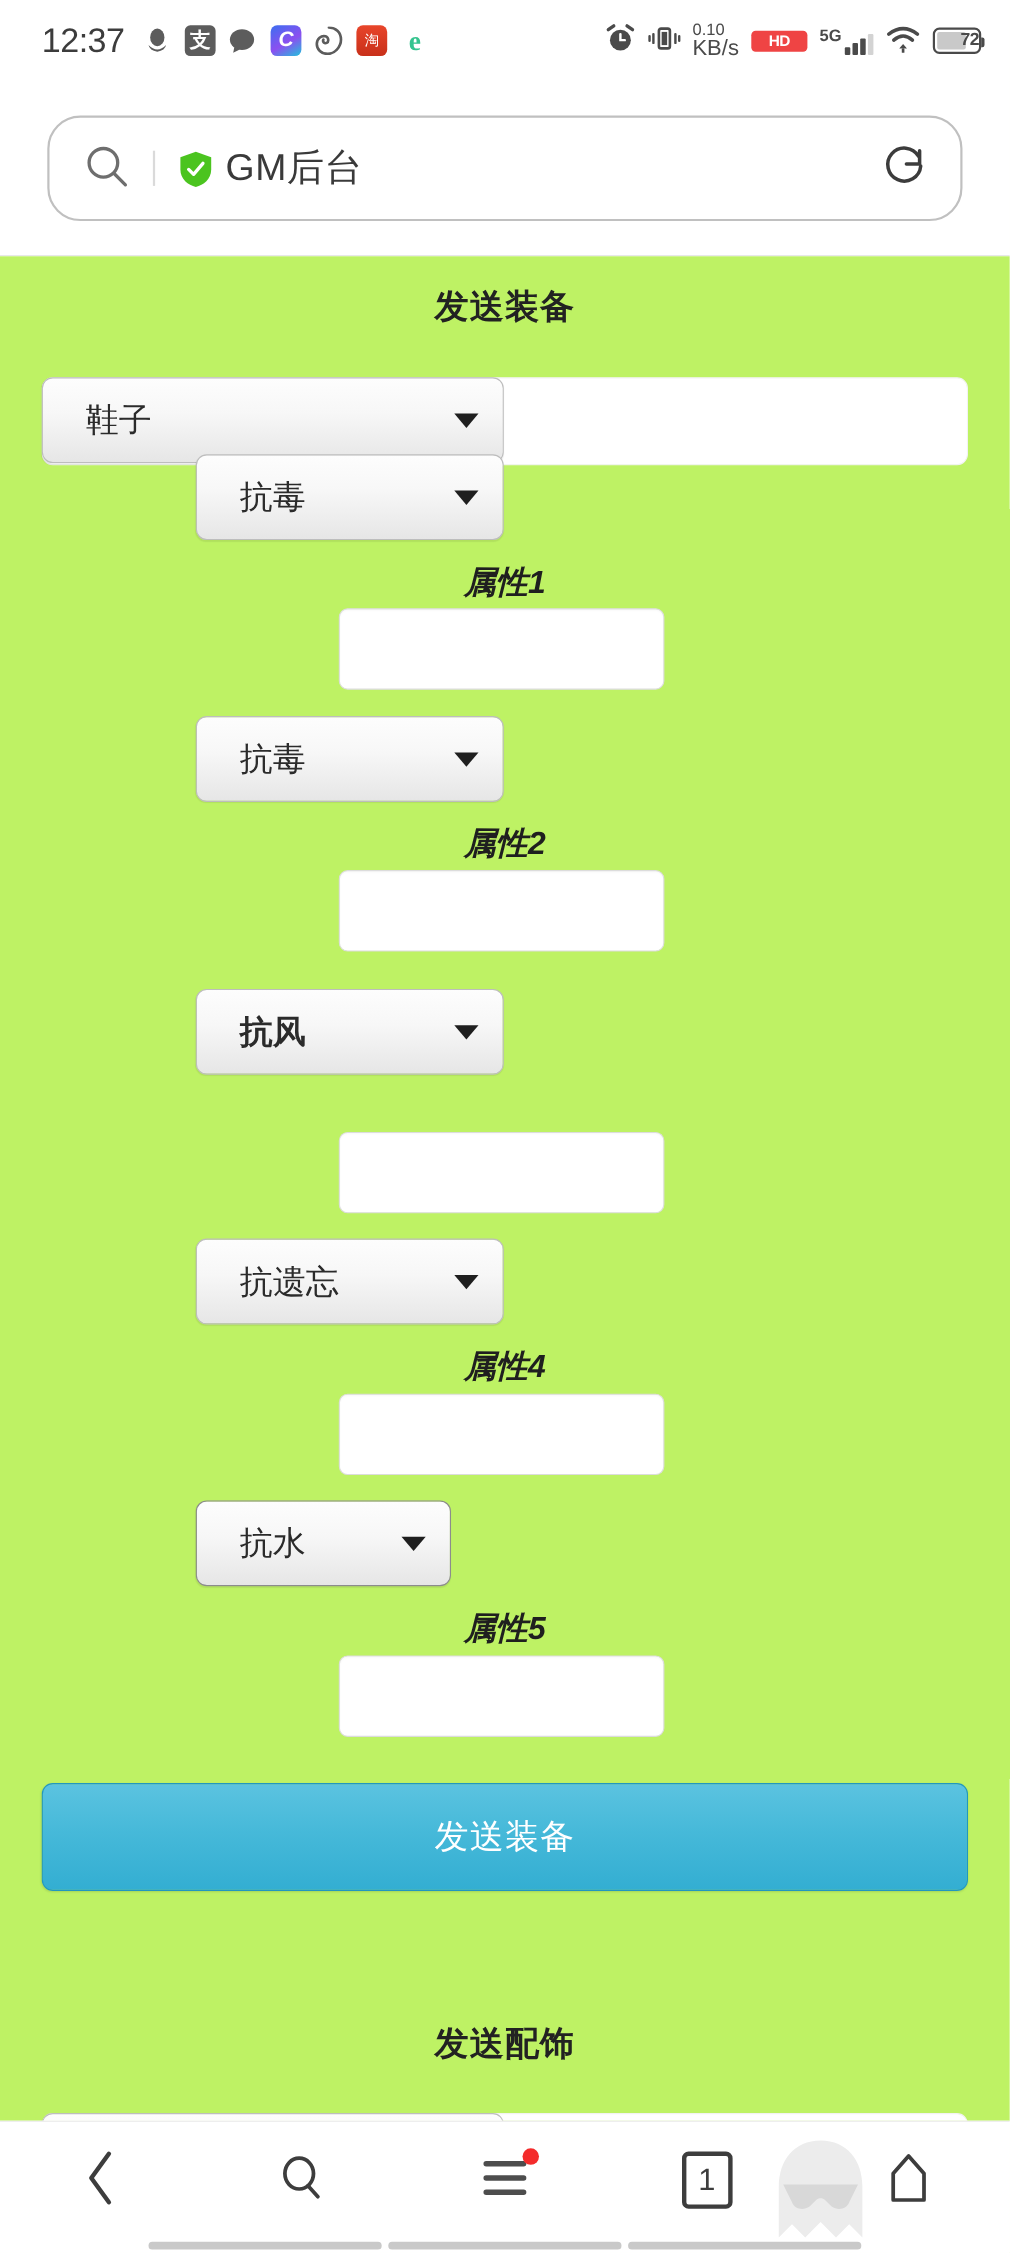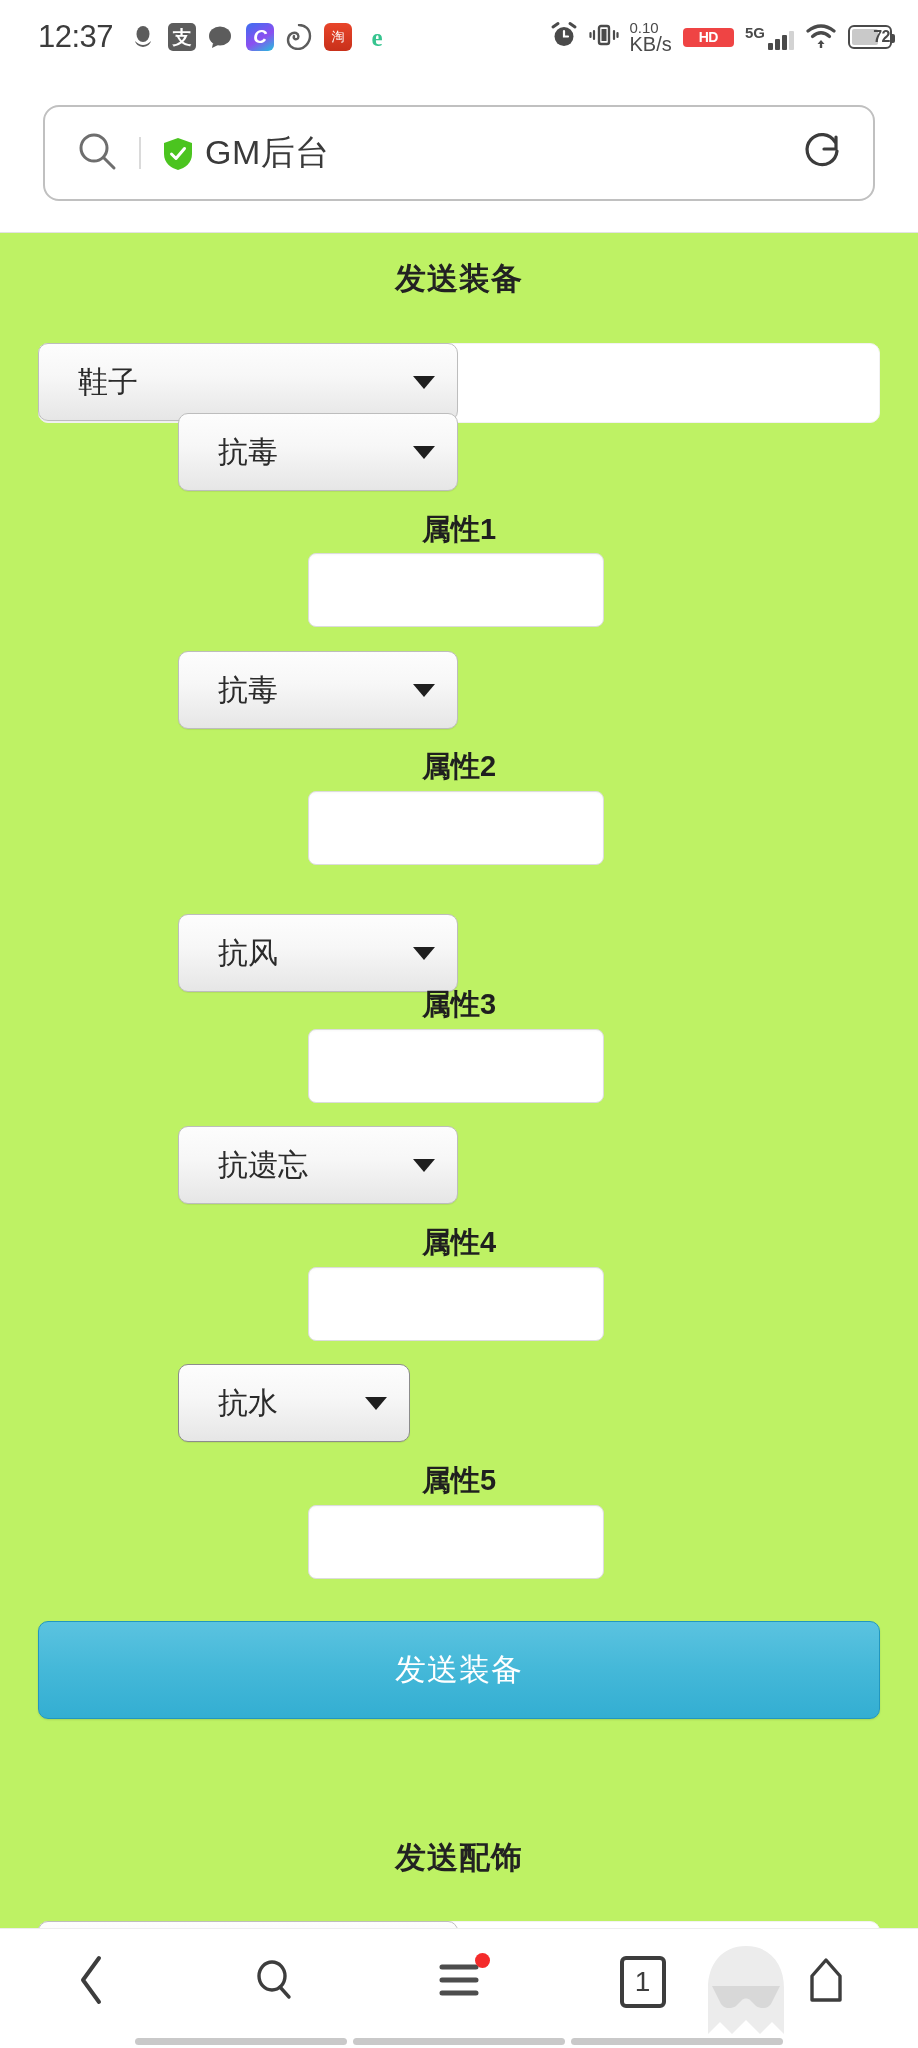--- a/index.html
+++ b/index.html
@@ -117,21 +117,21 @@
     position: absolute;
     top: 74px; left: 0;
     width: 918px; height: 159px;
     background: #ffffff;
     border-bottom: 1px solid #e3e3e3;
     display: flex; align-items: center; justify-content: center;
   }
   .urlbar {
     width: 832px; height: 96px;
     border: 2px solid #c0c0c0;
-    border-radius: 16px;
+    border-radius: 30px;
     background: #fff;
     display: flex; align-items: center;
     padding: 0 28px 0 30px;
   }
   .url-search-icon { flex: 0 0 auto; margin-right: 20px; }
   .url-divider {
     width: 2px; height: 32px; background: #dadada;
     margin-right: 22px; flex: 0 0 auto;
   }
   .shield {
@@ -203,20 +203,21 @@
     margin-left: 14px;
   }
 
   .attr-label {
     position: absolute;
     width: 918px; left: 0;
     text-align: center;
     font-size: 29px;
     font-weight: bold;
     color: #1f1f1f;
+    font-style: italic;
   }
 
   .text-input {
     position: absolute;
     left: 308px;
     width: 296px;
     height: 74px;
     border: 1px solid #dcdcdc;
     border-radius: 8px;
     background: #fff;
@@ -426,25 +427,24 @@
     <div class="attr-label" style="top:277px;">属性1</div>
     <div class="text-input" style="top:320px;"></div>
 
     <div class="select" style="top:418px; left:178px; width:280px;">
       <span class="select-label">抗毒</span>
       <span class="caret"></span>
     </div>
     <div class="attr-label" style="top:514px;">属性2</div>
     <div class="text-input" style="top:558px;"></div>
 
-    <div class="select" style="top:681px; left:178px; width:280px;">
+    <div class="select" style="top:666px; left:178px; width:280px;font-weight:bold;">
       <span class="select-label">抗风</span>
       <span class="caret"></span>
     </div>
-    <div class="attr-label" style="top:752px;">属性3</div>
     <div class="text-input" style="top:796px;"></div>
 
     <div class="select" style="top:893px; left:178px; width:280px;">
       <span class="select-label">抗遗忘</span>
       <span class="caret"></span>
     </div>
     <div class="attr-label" style="top:990px;">属性4</div>
     <div class="text-input" style="top:1034px;"></div>
 
     <div class="select focused" style="top:1131px; left:178px; width:232px;">

